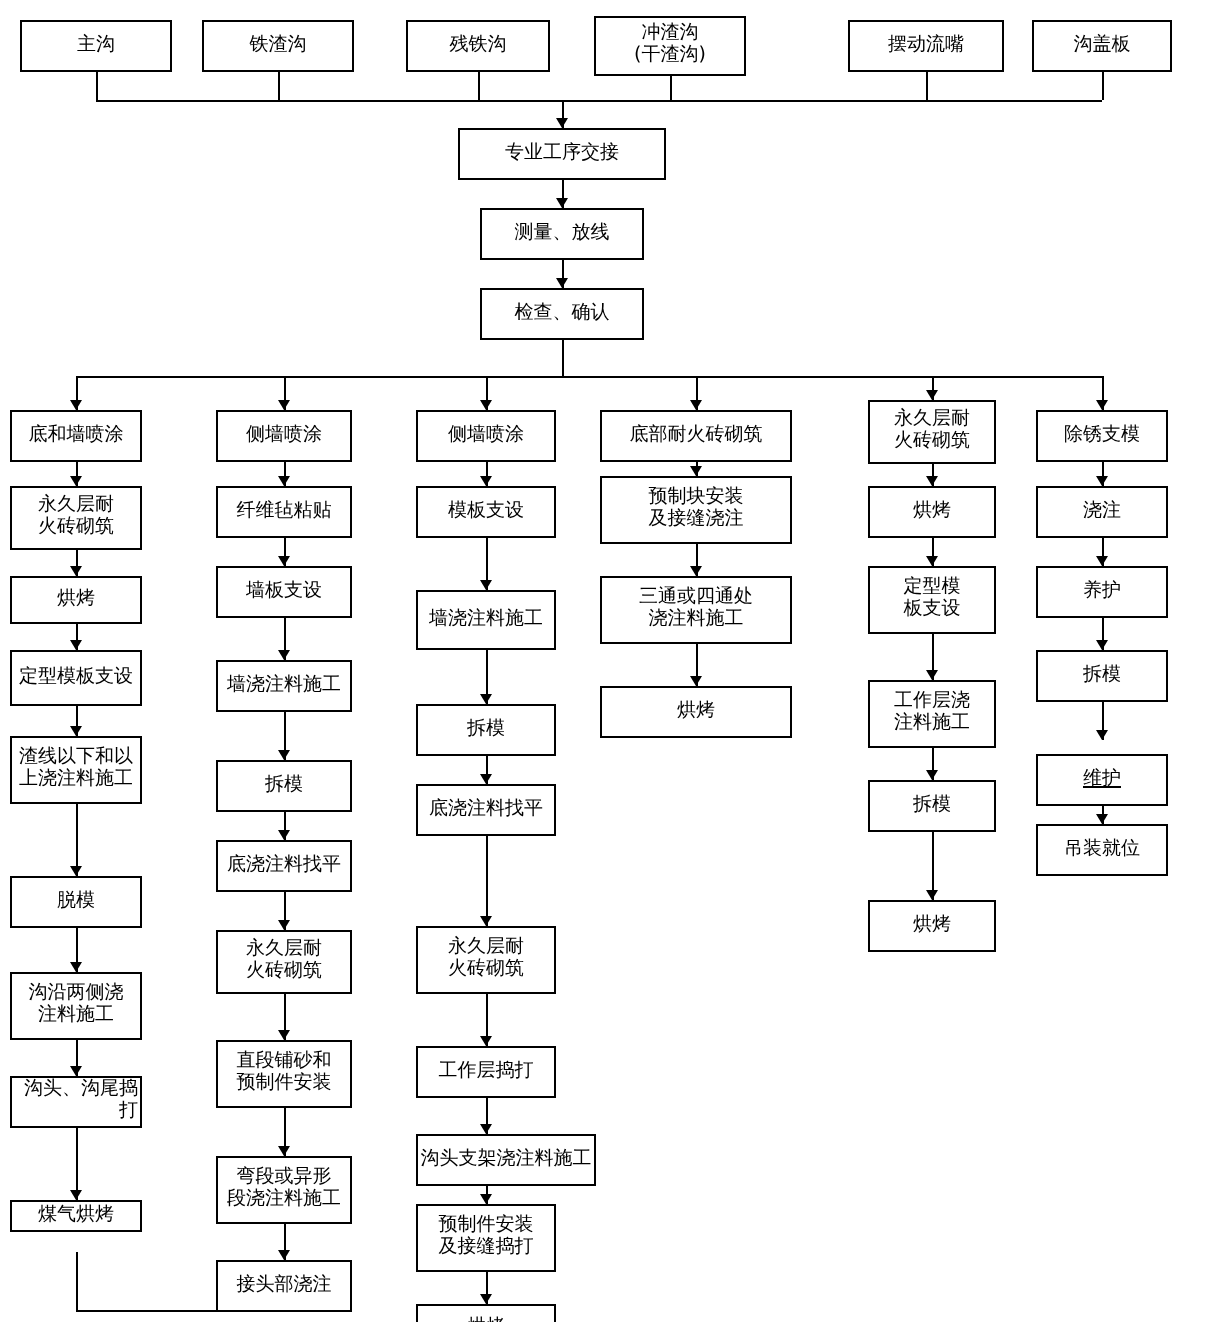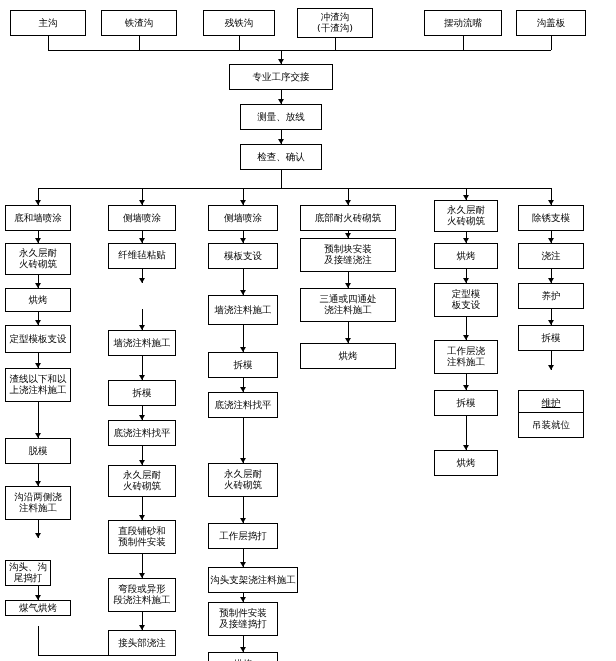--- a/index.html
+++ b/index.html
@@ -63,32 +63,33 @@
 上浇注料施工</div>
     <div class="ln v" style="left: 38px; top: 402px; height: 36px;"></div>
     <div class="arw" style="left: 34.5px; top: 433px;"></div>
     <div class="node" style="left: 5px; top: 438px; width: 66px; height: 26px;">脱模</div>
     <div class="ln v" style="left: 38px; top: 464px; height: 22px;"></div>
     <div class="arw" style="left: 34.5px; top: 481px;"></div>
     <div class="node" style="left: 5px; top: 486px; width: 66px; height: 34px;">沟沿两侧浇
 注料施工</div>
     <div class="ln v" style="left: 38px; top: 520px; height: 18px;"></div>
     <div class="arw" style="left: 34.5px; top: 533px;"></div>
-    <div class="node" style="left: 5px; top: 560px; width: 46px; height: 26px;">沟头、沟尾捣打</div>
+    <div class="node" style="left: 5px; top: 538px; width: 66px; height: 26px; text-align: right;">沟头、沟尾捣打</div>
     <div class="ln v" style="left: 38px; top: 564px; height: 36px;"></div>
     <div class="arw" style="left: 34.5px; top: 595px;"></div>
     <div class="node" style="left: 5px; top: 600px; width: 66px; height: 16px;">煤气烘烤</div>
     <div class="ln v" style="left: 142px; top: 188px; height: 17px;"></div>
     <div class="arw" style="left: 138.5px; top: 200px;"></div>
     <div class="node" style="left: 108px; top: 205px; width: 68px; height: 26px;">侧墙喷涂</div>
     <div class="ln v" style="left: 142px; top: 231px; height: 12px;"></div>
     <div class="arw" style="left: 138.5px; top: 238px;"></div>
     <div class="node" style="left: 108px; top: 243px; width: 68px; height: 26px; font-family: Liberation Mono, monospace;">纤维毡粘贴</div>
     <div class="ln v" style="left: 142px; top: 269px; height: 14px;"></div>
     <div class="arw" style="left: 138.5px; top: 278px;"></div>
+    <div class="node" style="left: 108px; top: 283px; width: 68px; height: 26px;">墙板支设</div>
     <div class="ln v" style="left: 142px; top: 309px; height: 21px;"></div>
     <div class="arw" style="left: 138.5px; top: 325px;"></div>
     <div class="node" style="left: 108px; top: 330px; width: 68px; height: 26px;">墙浇注料施工</div>
     <div class="ln v" style="left: 142px; top: 356px; height: 24px;"></div>
     <div class="arw" style="left: 138.5px; top: 375px;"></div>
     <div class="node" style="left: 108px; top: 380px; width: 68px; height: 26px;">拆模</div>
     <div class="ln v" style="left: 142px; top: 406px; height: 14px;"></div>
     <div class="arw" style="left: 138.5px; top: 415px;"></div>
     <div class="node" style="left: 108px; top: 420px; width: 68px; height: 26px;">底浇注料找平</div>
     <div class="ln v" style="left: 142px; top: 446px; height: 19px;"></div>
@@ -180,21 +181,21 @@
     <div class="arw" style="left: 547.5px; top: 238px;"></div>
     <div class="node" style="left: 518px; top: 243px; width: 66px; height: 26px;">浇注</div>
     <div class="ln v" style="left: 551px; top: 269px; height: 14px;"></div>
     <div class="arw" style="left: 547.5px; top: 278px;"></div>
     <div class="node" style="left: 518px; top: 283px; width: 66px; height: 26px;">养护</div>
     <div class="ln v" style="left: 551px; top: 309px; height: 16px;"></div>
     <div class="arw" style="left: 547.5px; top: 320px;"></div>
     <div class="node" style="left: 518px; top: 325px; width: 66px; height: 26px;">拆模</div>
     <div class="ln v" style="left: 551px; top: 351px; height: 19px;"></div>
     <div class="arw" style="left: 547.5px; top: 365px;"></div>
-    <div class="node" style="left: 518px; top: 390px; width: 66px; height: 26px; text-decoration: underline;">维护</div>
+    <div class="node" style="left: 518px; top: 377px; width: 66px; height: 26px; text-decoration: underline;">维护</div>
     <div class="ln v" style="left: 551px; top: 396px; height: 16px;"></div>
     <div class="arw" style="left: 547.5px; top: 407px;"></div>
     <div class="node" style="left: 518px; top: 412px; width: 66px; height: 26px;">吊装就位</div>
     <div class="ln v" style="left: 38px; top: 626px; height: 29px;"></div>
     <div class="ln h" style="left: 38px; top: 655px; width: 88px;"></div>
     <div class="ln v" style="left: 126px; top: 643px; height: 12px;"></div>
     <div class="arw" style="left: 122.5px; top: 643px;"></div>
   </div>
 
 </body></html>

